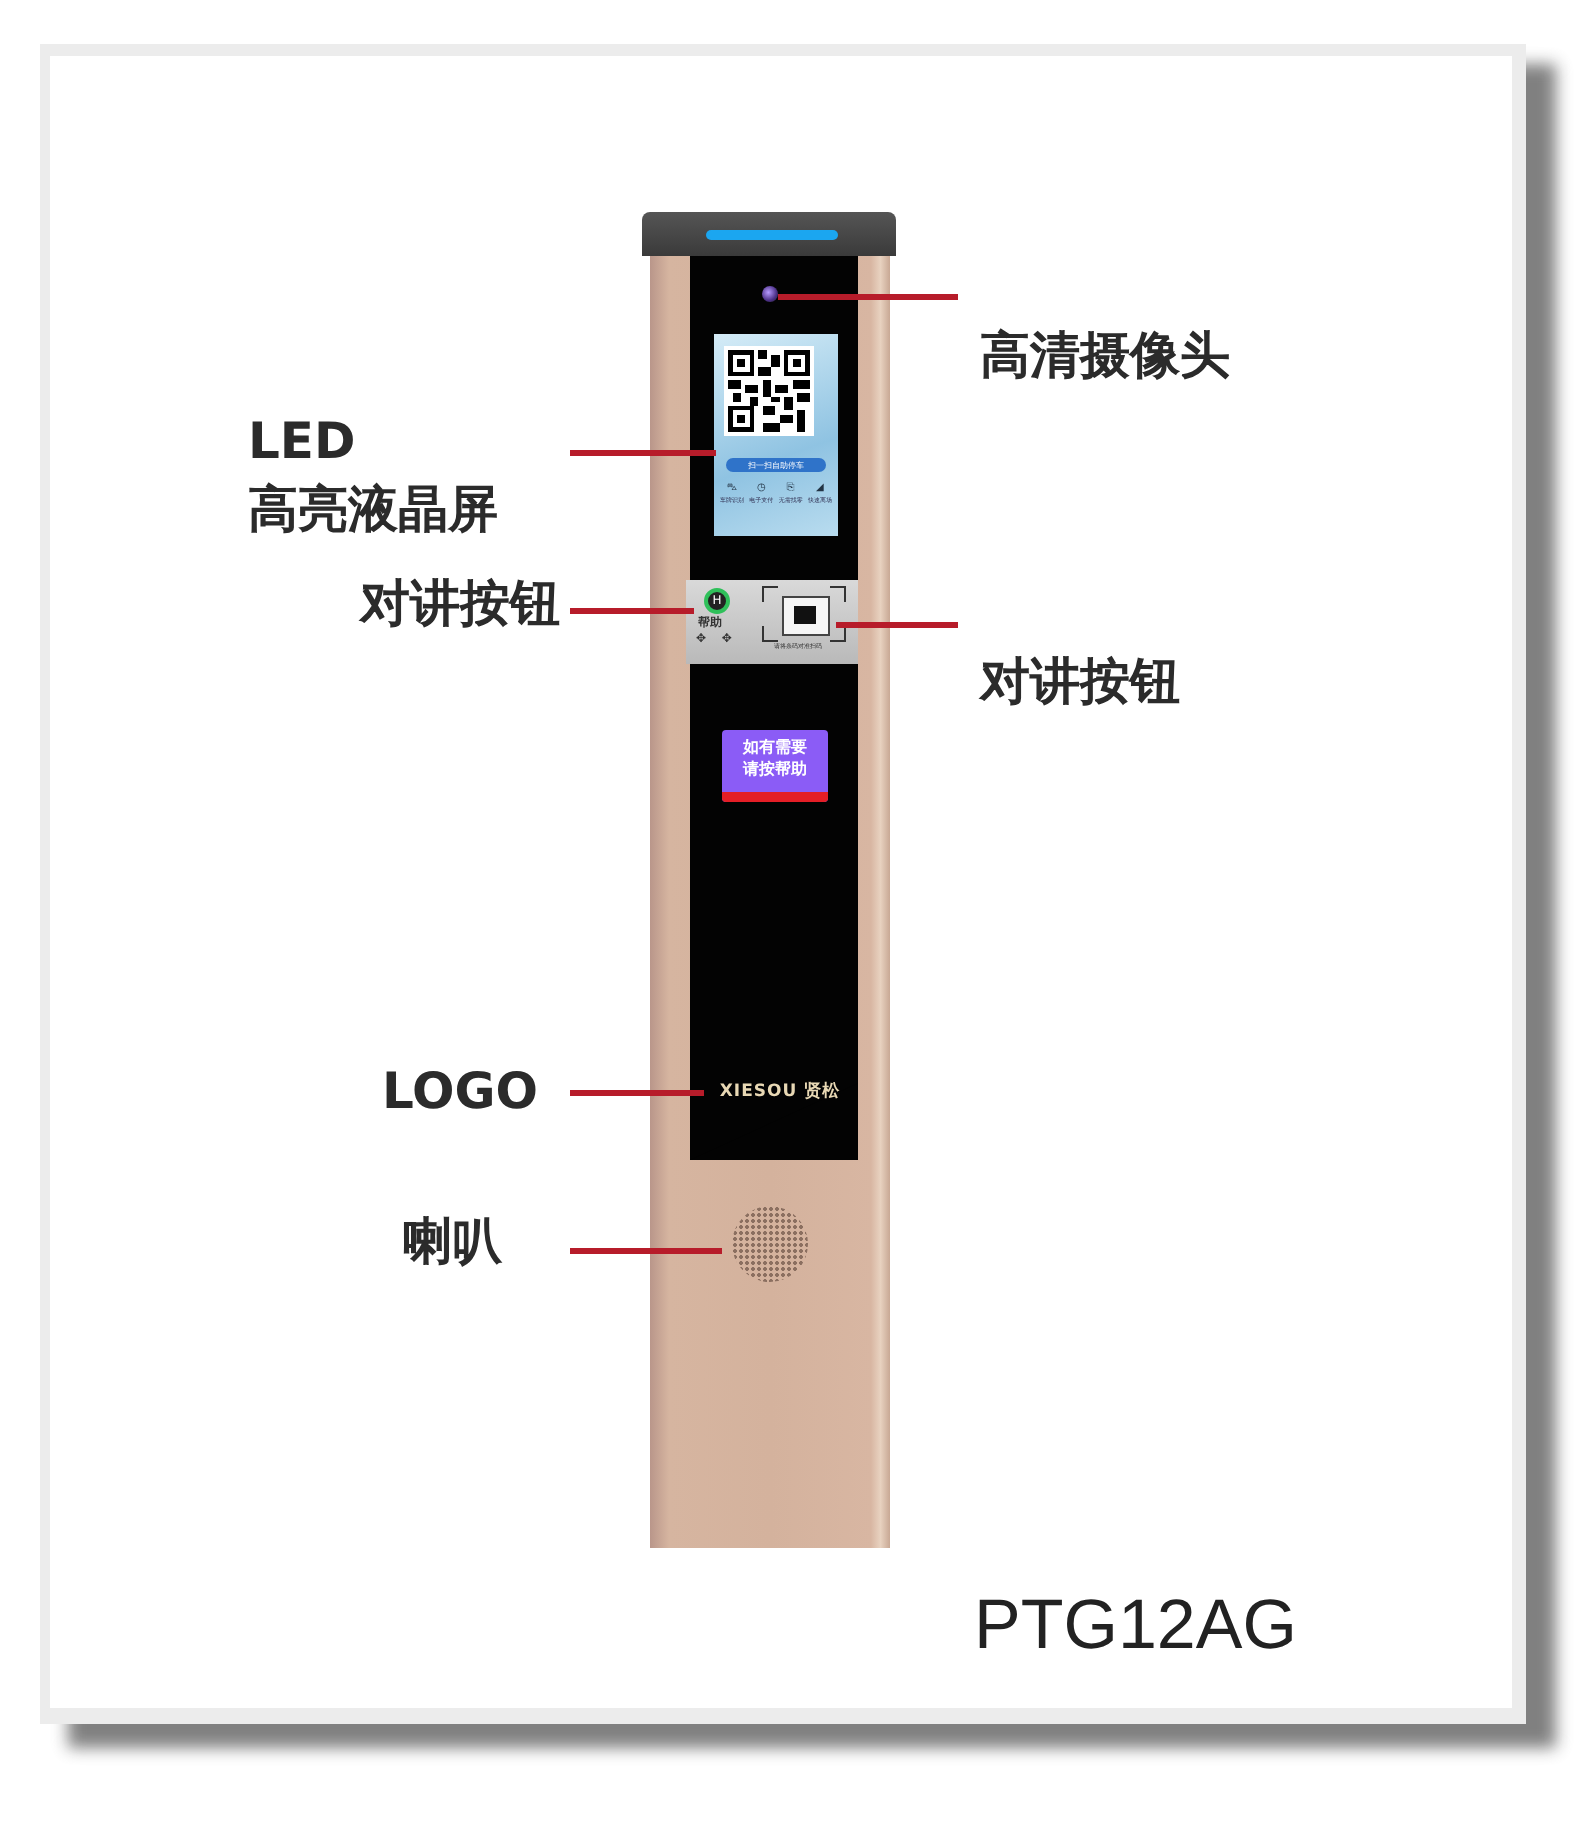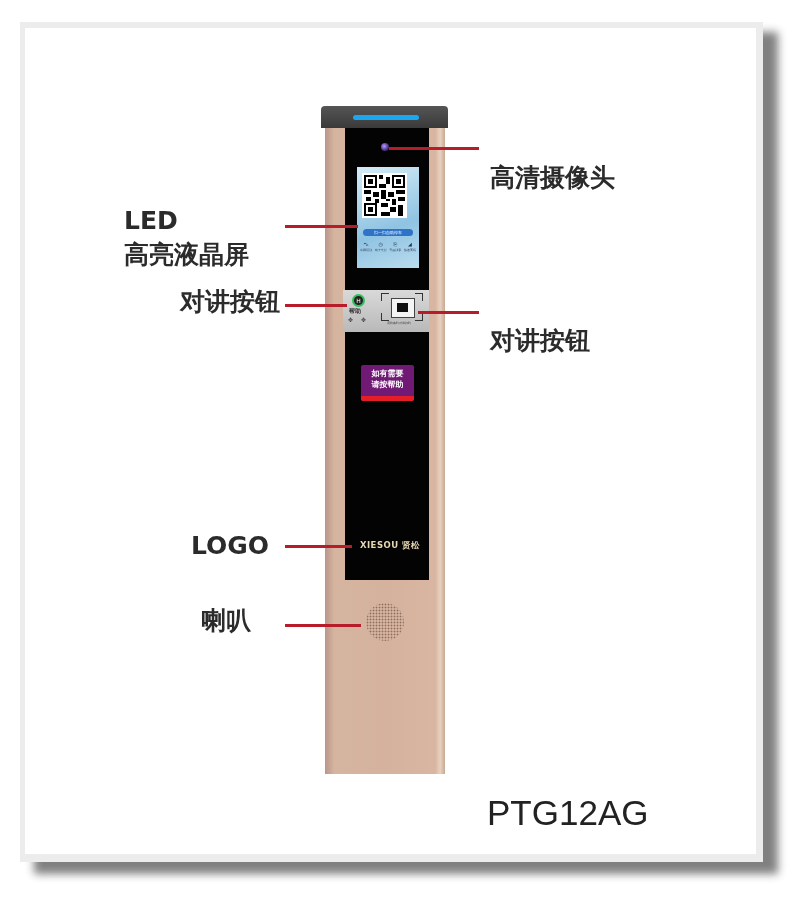--- a/index.html
+++ b/index.html
@@ -40,21 +40,21 @@
   .help-btn { position:absolute; left:9px; top:4px; width:9px; height:9px; border-radius:50%; border:2px solid #2fc05a;
           background:#222; color:#fff; font-size:6px; line-height:9px; text-align:center; }
   .help-txt { position:absolute; left:6px; top:17px; font-size:6px; color:#333; font-weight:bold; }
   .help-arrows { position:absolute; left:5px; top:26px; font-size:6px; color:#333; letter-spacing:3px; }
   .reader { position:absolute; left:38px; top:3px; width:42px; height:34px; }
   .reader-corner { position:absolute; width:7px; height:7px; border-color:#333; border-style:solid; }
   .reader-win { position:absolute; left:10px; top:5px; width:22px; height:18px; background:#f5f5f5; border:1px solid #444; }
   .reader-win::after { content:""; position:absolute; left:5px; top:4px; width:11px; height:9px; background:#111; }
   .reader-txt { position:absolute; left:6px; top:28px; font-size:3px; color:#333; white-space:nowrap; }
 
-  .help-sign { position:absolute; left:361px; top:365px; width:53px; height:36px; background:#701a75; border-radius:2px;
+  .help-sign { position:absolute; left:361px; top:365px; width:53px; height:36px; background:#8b5cf6; border-radius:2px;
           overflow:hidden; }
   .help-sign span { display:block; color:#fff; font-size:8px; line-height:11px; text-align:center; font-weight:bold; }
   .help-sign .l1 { margin-top:3px; }
   .help-sign .bar { position:absolute; left:0; bottom:0; width:100%; height:5px; background:#e41e26; }
 
   .logo { position:absolute; left:350px; top:540px; width:80px; text-align:center; color:#e8d8b4;
           font-size:8.5px; font-weight:bold; letter-spacing:0.5px; white-space:nowrap; }
 
   .speaker { position:absolute; left:366px; top:603px; width:38px; height:38px; border-radius:50%;
           background-image:radial-gradient(#8b6f60 0.8px, transparent 1.1px); background-size:3px 3px; }

